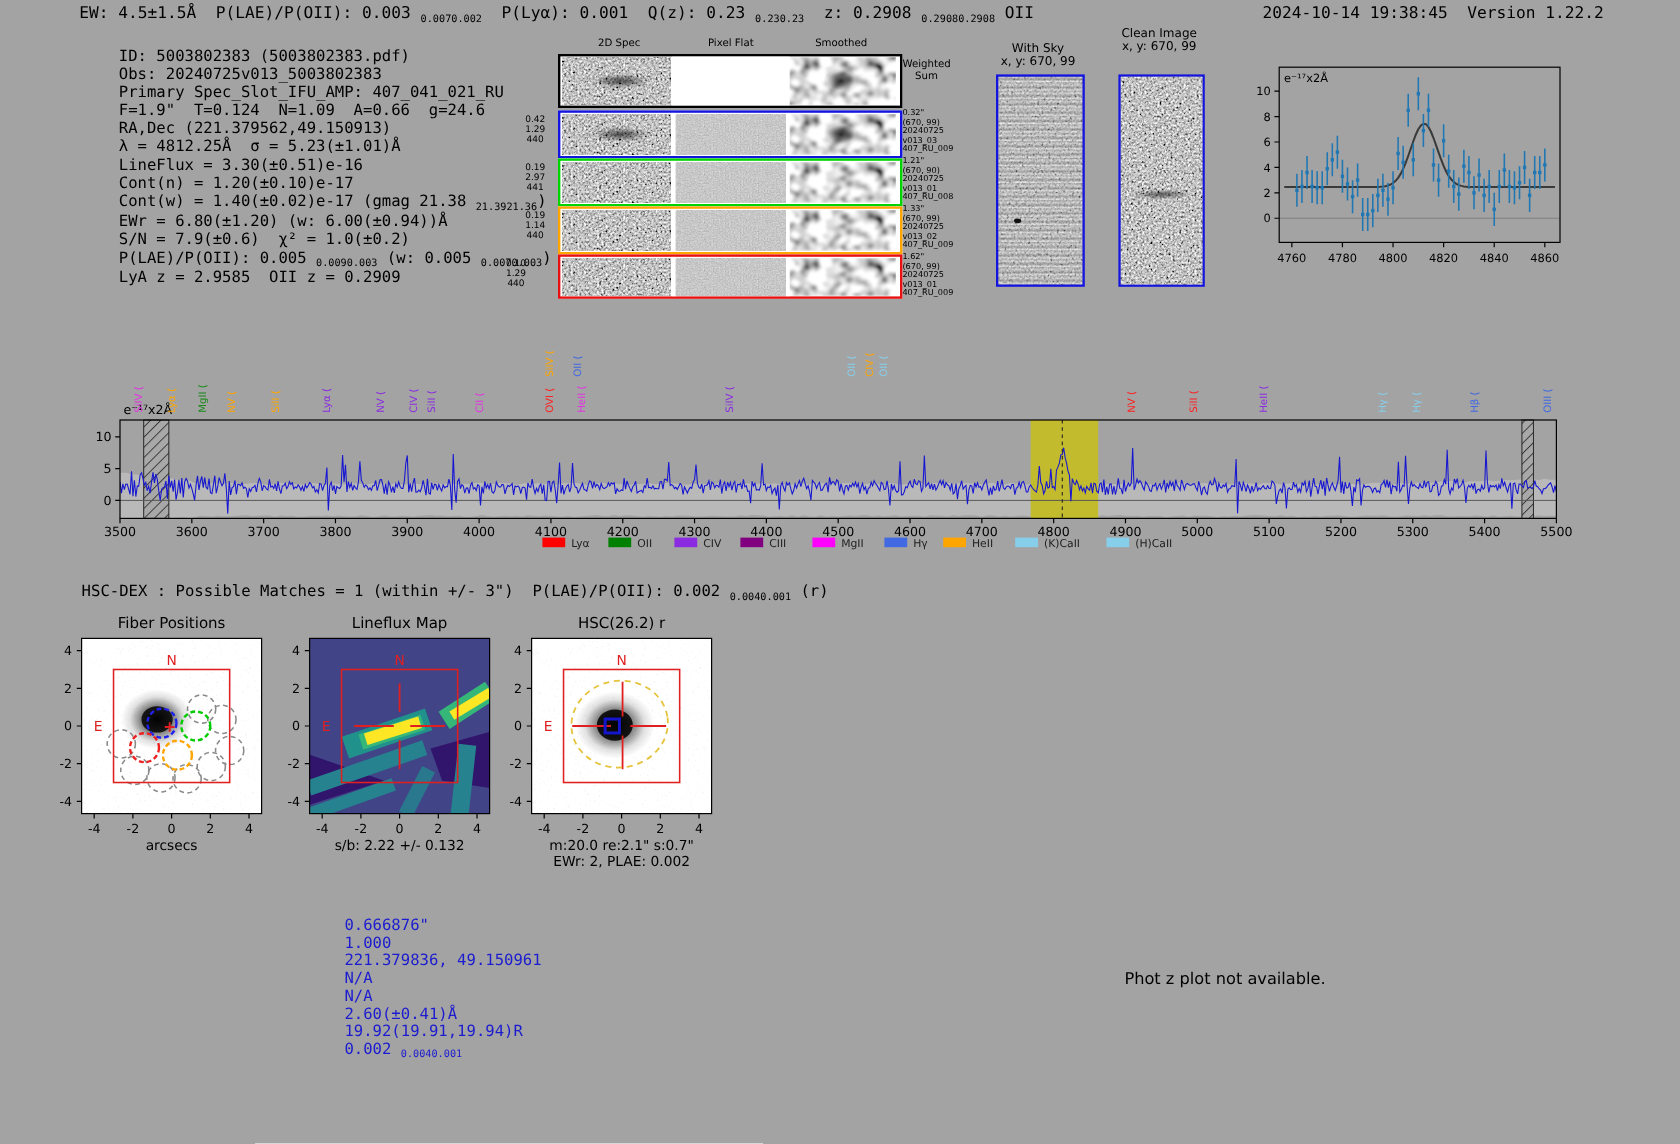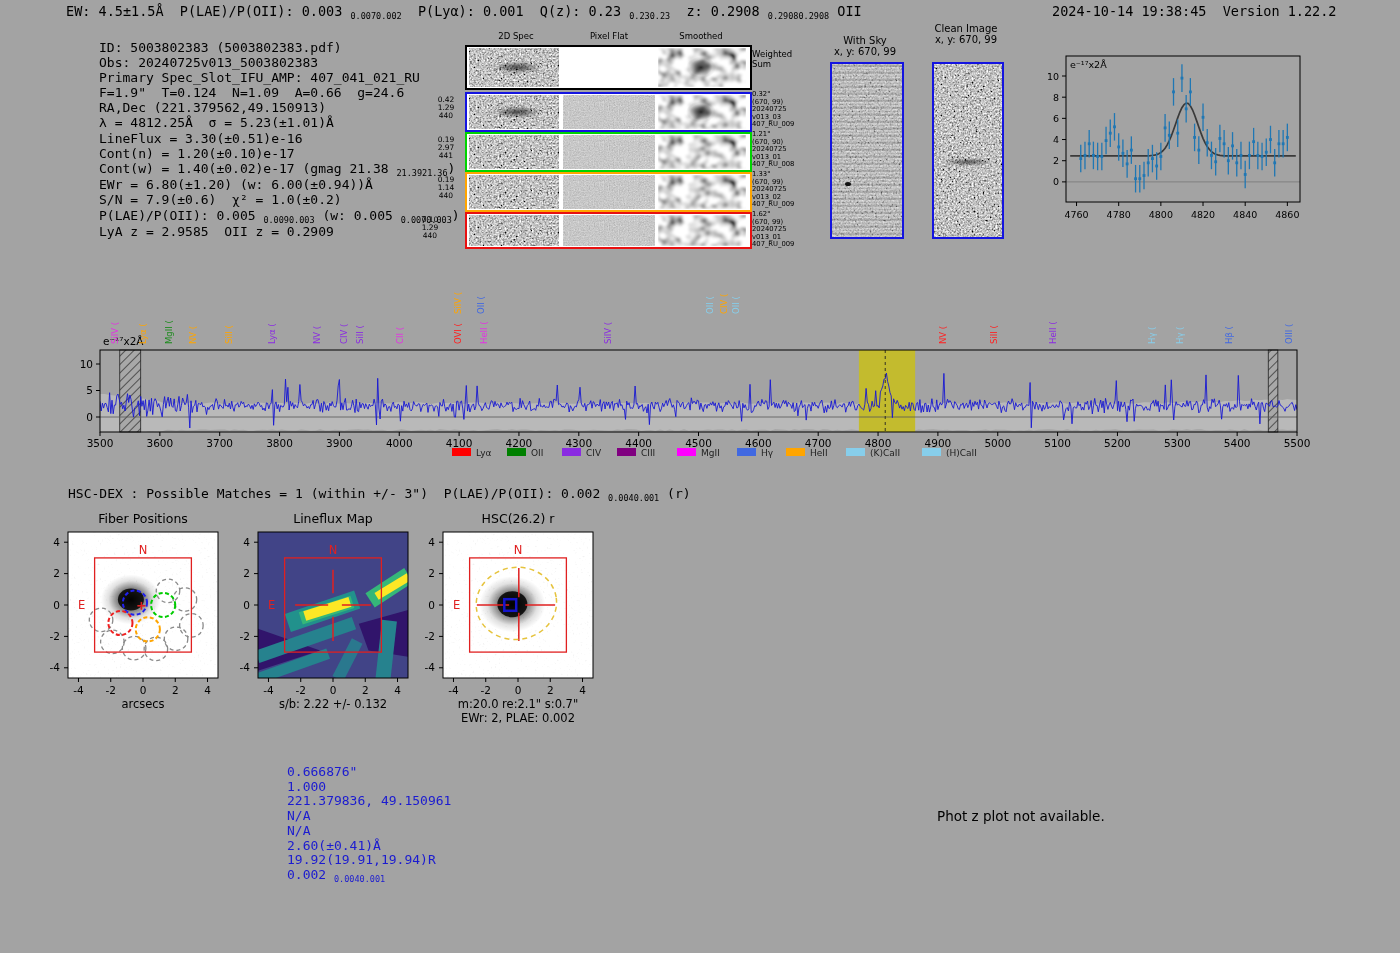--- a/index.html
+++ b/index.html
@@ -82,21 +82,21 @@
   <div id="spec2d">
       <div style="position: absolute; left: 465px; top: 45px; width: 283px; height: 41px; border: 2px solid rgb(0, 0, 0); background: rgb(255, 255, 255);"><svg width="283" height="41">
           <rect x="2" y="1" width="90" height="39" filter="url(#nfine)"></rect>
           <ellipse cx="50" cy="20.5" rx="28" ry="7" fill="url(#gblob)" opacity="0.65"></ellipse>
           <rect x="96" y="0" width="92" height="41" fill="#fff"></rect>
           <rect x="191" y="1" width="88" height="39" filter="url(#nsmooth)"></rect>
           <ellipse cx="234" cy="20.5" rx="15" ry="11" fill="url(#gblob)" opacity="0.85"></ellipse>
           <rect x="93" y="0" width="3" height="41" fill="#fff"></rect>
           <rect x="188" y="0" width="3" height="41" fill="#fff"></rect>
         </svg></div>
-      <div class="sans wsum" style="position: absolute; left: 752px; top: 50px;">
+      <div class="sans wsum" style="position: absolute; left: 752px; top: 50px; text-align: center;">
         <div>Weighted</div>
         <div>Sum</div>
       </div>
       <div style="position: absolute; left: 465px; top: 92px; width: 283px; height: 36px; border: 2px solid rgb(20, 20, 224); background: rgb(255, 255, 255);"><svg width="283" height="36">
           <rect x="2" y="1" width="90" height="34" filter="url(#nfine)"></rect>
           <ellipse cx="50" cy="18" rx="28" ry="7" fill="url(#gblob)" opacity="0.65"></ellipse>
           <rect x="96" y="1" width="92" height="34" filter="url(#nflat)"></rect>
           <rect x="191" y="1" width="88" height="34" filter="url(#nsmooth)"></rect>
           <ellipse cx="234" cy="18" rx="15" ry="11" fill="url(#gblob)" opacity="0.85"></ellipse>
           <rect x="93" y="0" width="3" height="36" fill="#fff"></rect>

